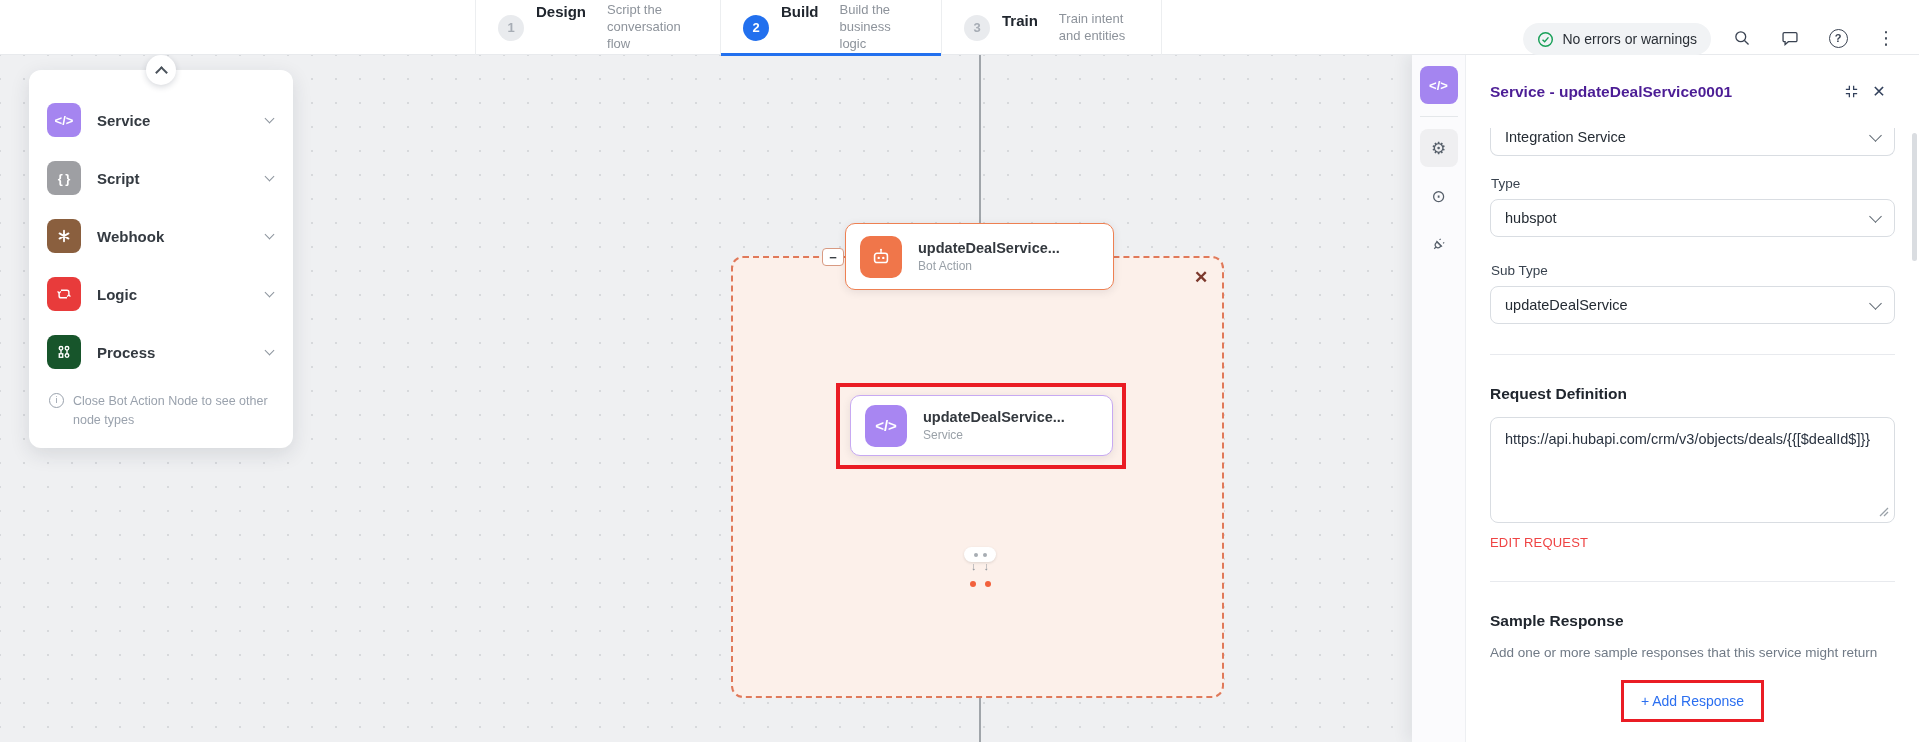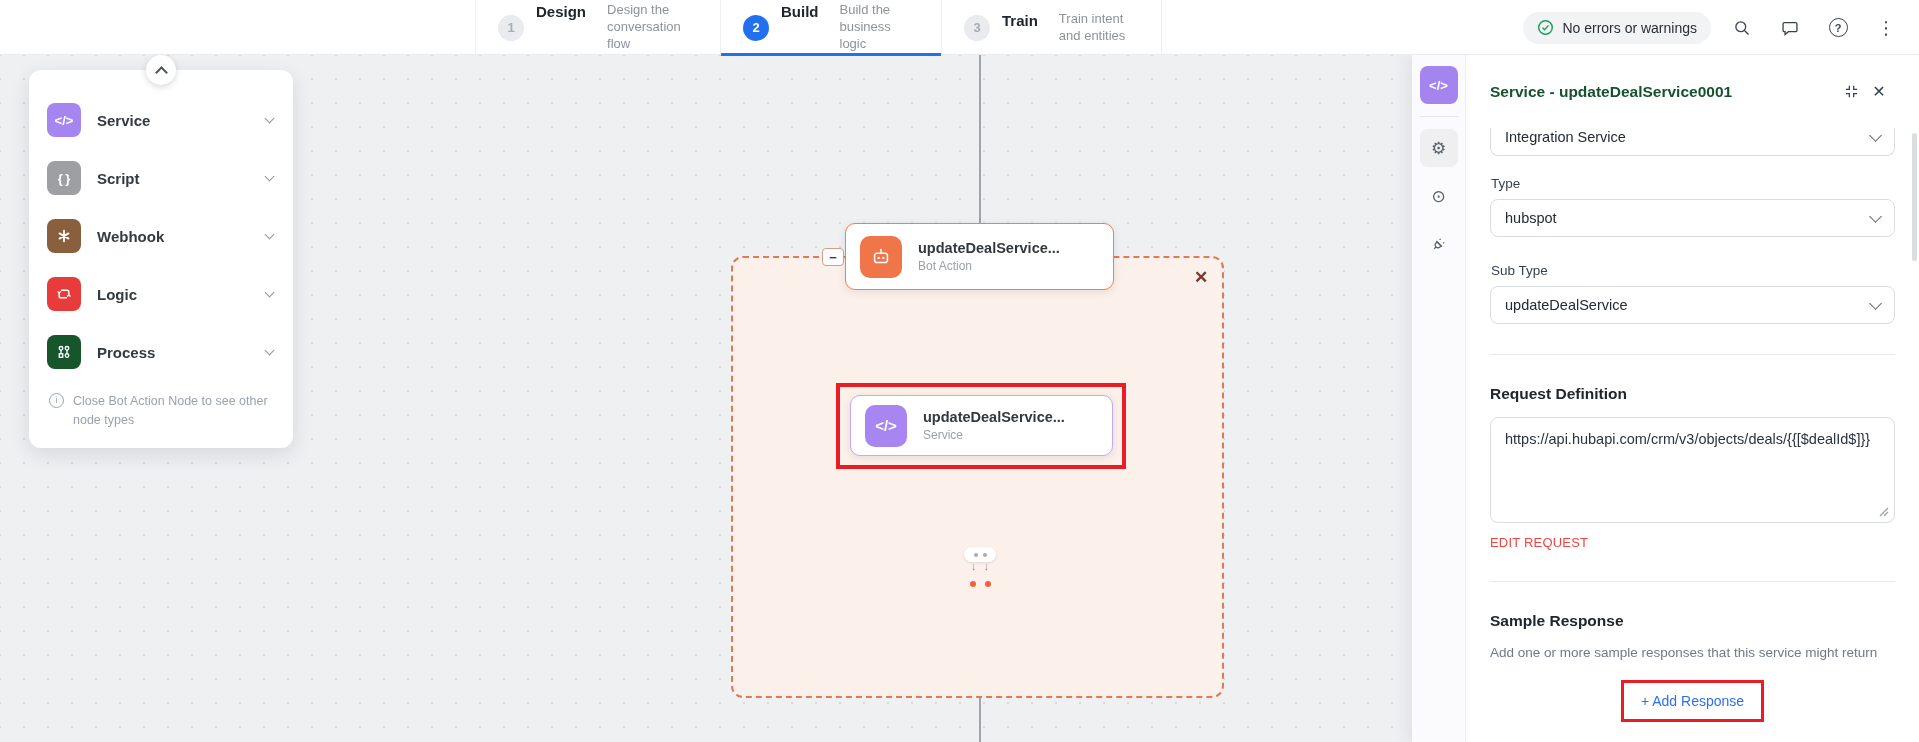--- a/index.html
+++ b/index.html
@@ -20,21 +20,21 @@
   .steps { position:absolute; left:475px; top:0; height:55px; display:flex; }
   .step { display:flex; align-items:center; gap:12px; padding:0 22px; border-left:1px solid #eceef0; height:55px; position:relative; cursor:pointer; }
   .step:last-child { border-right:1px solid #eceef0; }
   .step-circle { width:26px; height:26px; border-radius:50%; background:#e9ebee; color:#a7adb5; font-size:13px; font-weight:700; display:flex; align-items:center; justify-content:center; flex:0 0 auto; }
   .step.active .step-circle { background:#2270ee; color:#fff; }
   .step-texts { display:flex; flex-direction:row; line-height:1.3;gap:21px; }
   .step-label { font-size:15px; font-weight:700; color:#20262e; }
   .step-desc { font-size:13px; color:#8d939b; }
   .step.active::after { content:""; position:absolute; left:0; right:0; bottom:-1px; height:3px; background:#2270ee; }
 
-  .hdr-right { position:absolute; right:16px; top:0; height:55px; display:flex; align-items:center; gap:14px; }
+  .hdr-right { position:absolute; right:16px; top:0; height:55px; display:flex; align-items:flex-end; gap:14px; }
   .status-badge { display:flex; align-items:center; gap:8px; background:#f1f3f5; border-radius:16px; height:32px; padding:0 14px; font-size:14px; font-weight:500; color:#2a2f36; cursor:default; }
   .hdr-icon-btn { width:34px; height:34px; display:flex; align-items:center; justify-content:center; cursor:pointer; border-radius:6px; }
   .help-circle { width:19px; height:19px; border:1.6px solid #3a4352; border-radius:50%; display:flex; align-items:center; justify-content:center; font-size:11px; font-weight:700; color:#3a4352; }
   .kebab { font-size:18px; color:#3a4352; line-height:1; letter-spacing:0; }
 
   
   .canvas { position:absolute; top:55px; left:0; width:1412px; height:687px;
     background-color:#eff0f2;
     background-image:radial-gradient(circle, #d7d9dc 1.1px, transparent 1.2px);
     background-size:24px 24px; background-position:12px 12px; }
@@ -92,21 +92,21 @@
   .mini-rail { width:54px; height:100%; background:#fbfbfd; border-right:1px solid #edeff2; display:flex; flex-direction:column; align-items:center; padding-top:11px; }
   .rail-btn { width:38px; height:38px; border-radius:8px; display:flex; align-items:center; justify-content:center; cursor:pointer; margin-bottom:10px; }
   .rail-btn.active { background:#a485f0; color:#fff; font-weight:700; font-size:13px; }
   .rail-btn.soft { background:#efeff1; }
   .rail-divider { width:38px; height:1px; background:#e4e7ea; margin:2px 0 12px 0; }
   .rail-glyph { font-size:17px; color:#565f6a; line-height:1; }
   .rail-btn.plain { background:transparent; }
 
   .rpanel-main { flex:1; display:flex; flex-direction:column; position:relative; }
   .rpanel-header { height:73px; display:flex; align-items:center; padding:0 26px 0 24px; flex:0 0 auto; }
-  .rpanel-title { flex:1; font-size:15.5px; font-weight:700; color:#14532d; }
+  .rpanel-title { flex:1; font-size:15.5px; font-weight:700; color:#4c1d95; }
   .rp-icon-btn { width:28px; height:28px; display:flex; align-items:center; justify-content:center; cursor:pointer; color:#33415c; }
   .close-x { font-size:16px; color:#33415c; }
 
   .rpanel-body { flex:1; overflow:hidden; padding:0 24px; }
   .select { height:38px; border:1px solid #d9dde2; border-radius:8px; display:flex; align-items:center; padding:0 14px; cursor:pointer; background:#fff; }
   .select span.val { flex:1; font-size:14.5px; color:#242b33; }
   .chev { width:9px; height:9px; border-right:1.8px solid #5c6670; border-bottom:1.8px solid #5c6670; transform:rotate(45deg); margin-top:-4px; }
   .select.clipped { margin-top:-9px; border-top-left-radius:0; border-top-right-radius:0; border-top:0; height:37px; }
   .fld-label { font-size:13.5px; color:#39434f; margin:20px 0 8px 1px; }
   .hr { height:1px; background:#e8eaee; margin:30px 0 0 0; }
@@ -124,21 +124,21 @@
 </head>
 <body>
 
 <div class="header">
 
   <div class="steps">
     <div class="step" style="width:245px;">
       <span class="step-circle">1</span>
       <span class="step-texts">
         <span class="step-label">Design</span>
-        <span class="step-desc">Design the conversation flow</span>
+        <span class="step-desc">Script the conversation flow</span>
       </span>
     </div>
     <div class="step active" style="width:221px;">
       <span class="step-circle">2</span>
       <span class="step-texts">
         <span class="step-label">Build</span>
         <span class="step-desc">Build the business logic</span>
       </span>
     </div>
     <div class="step" style="width:221px;">

